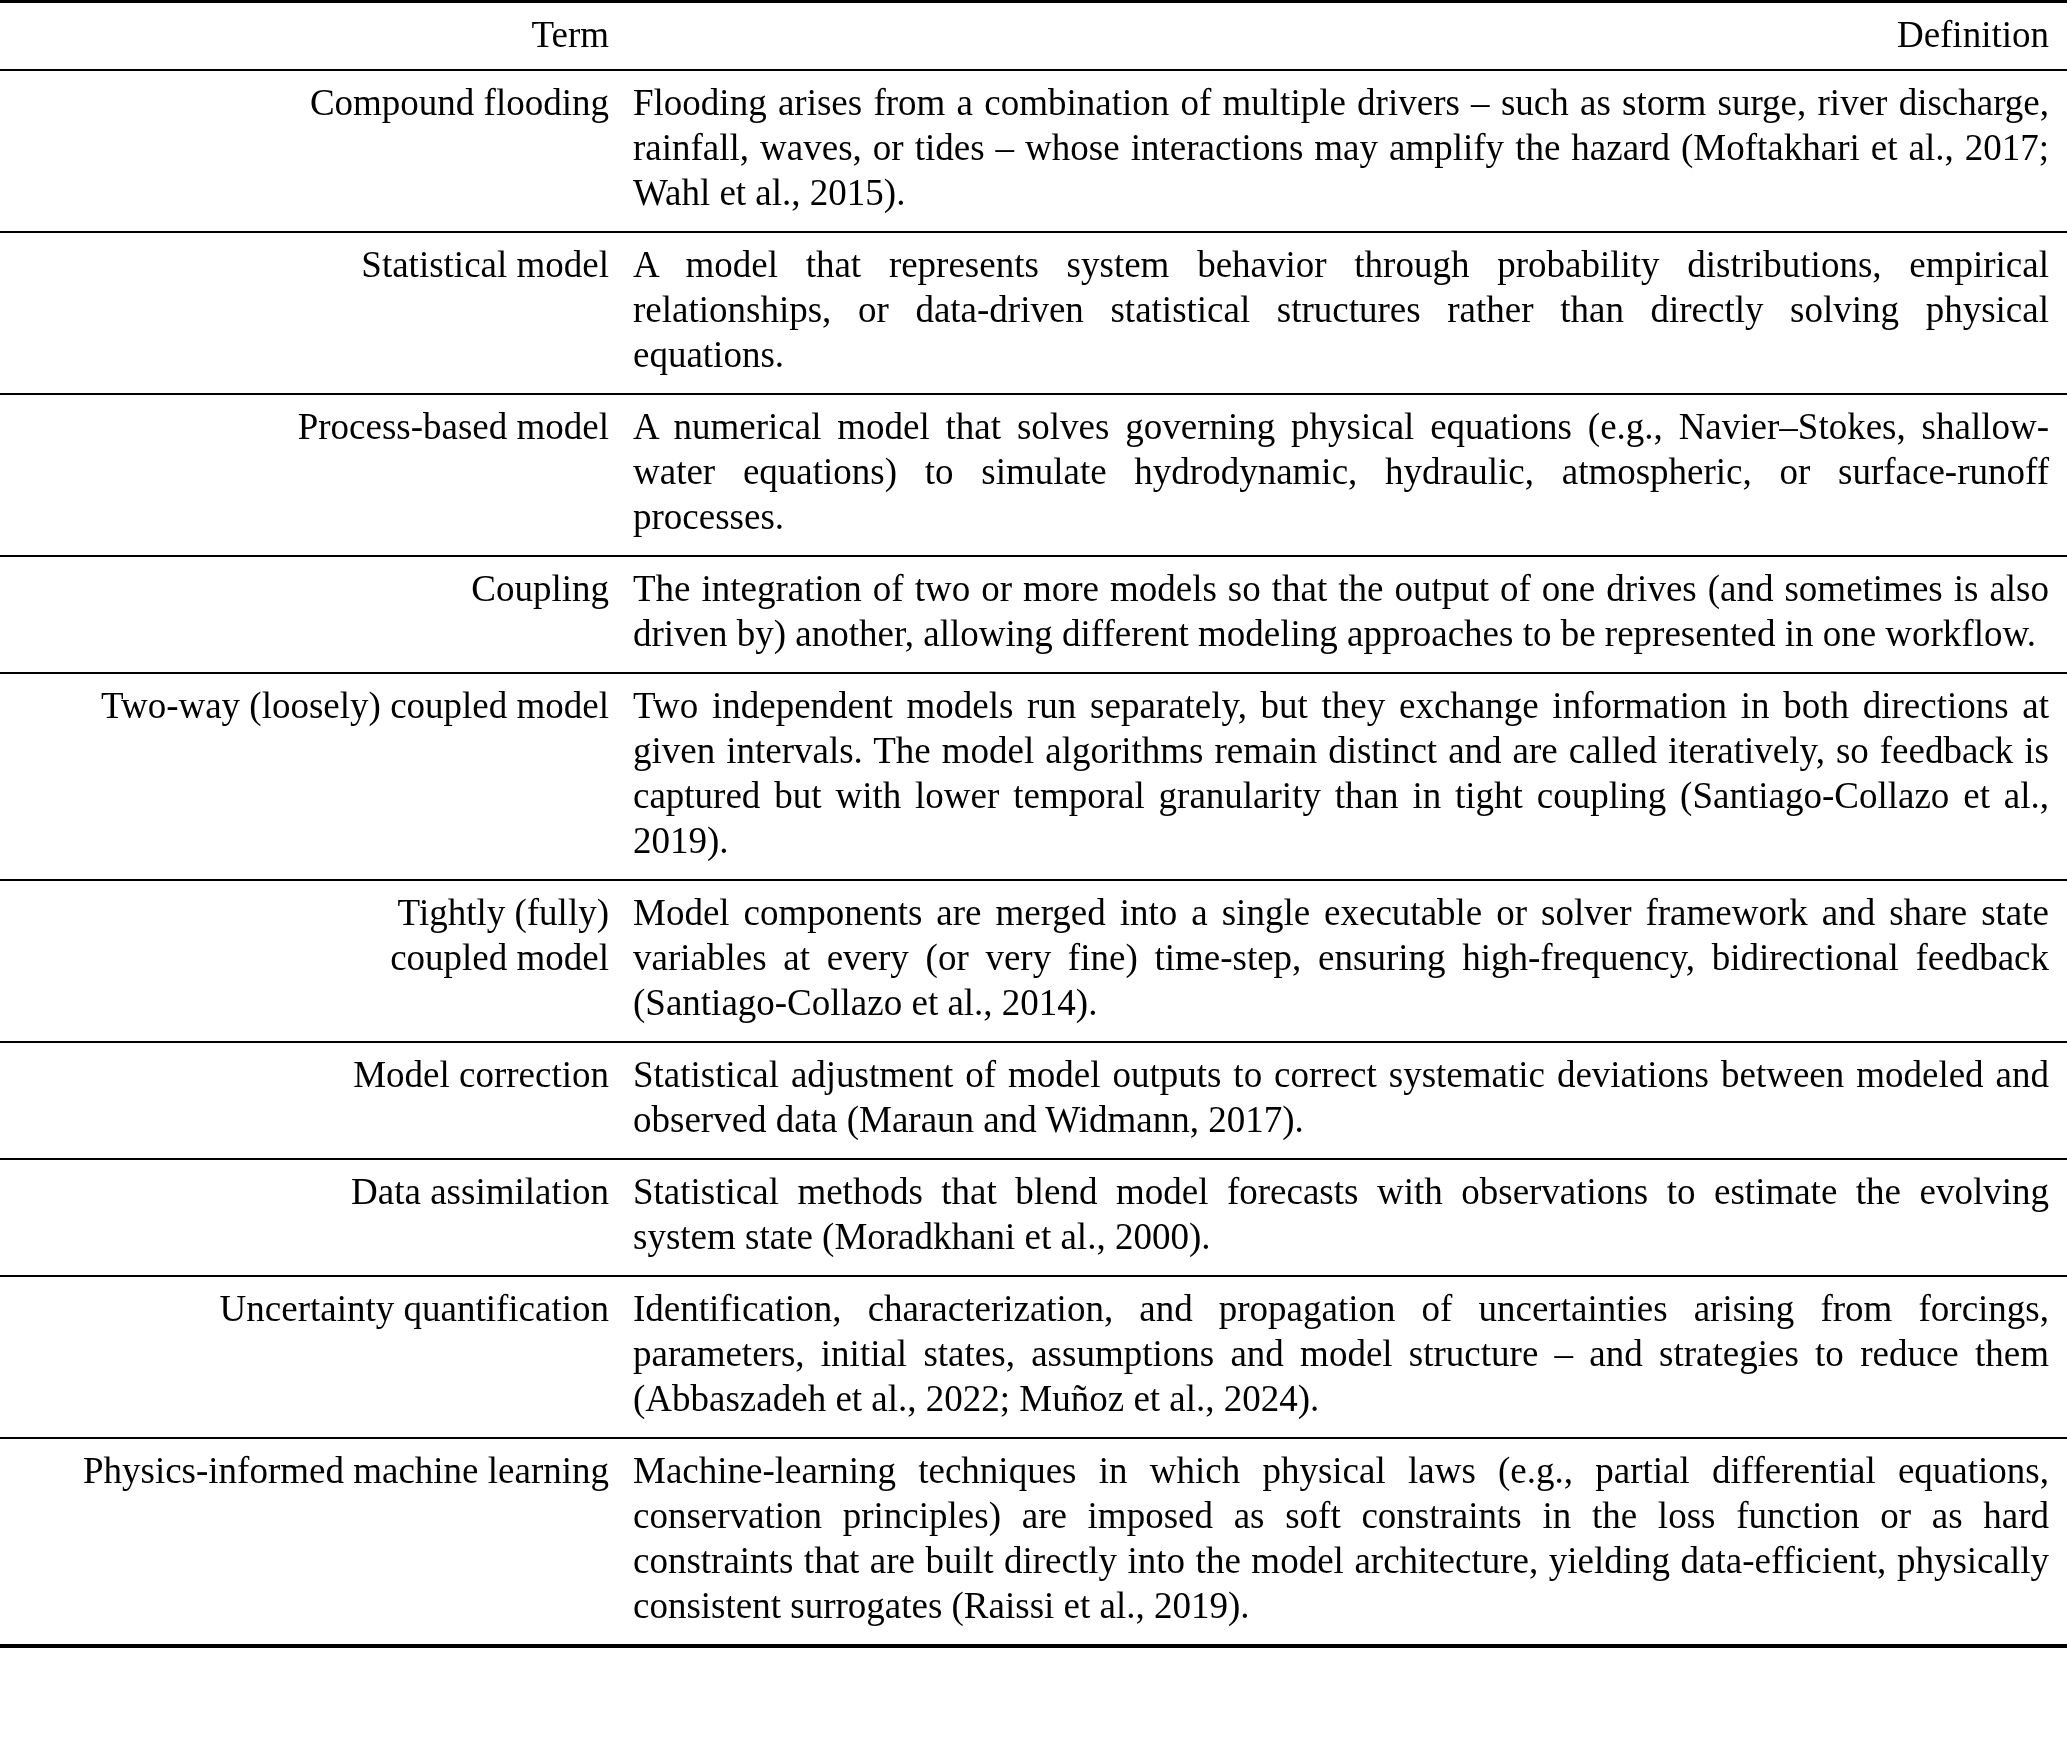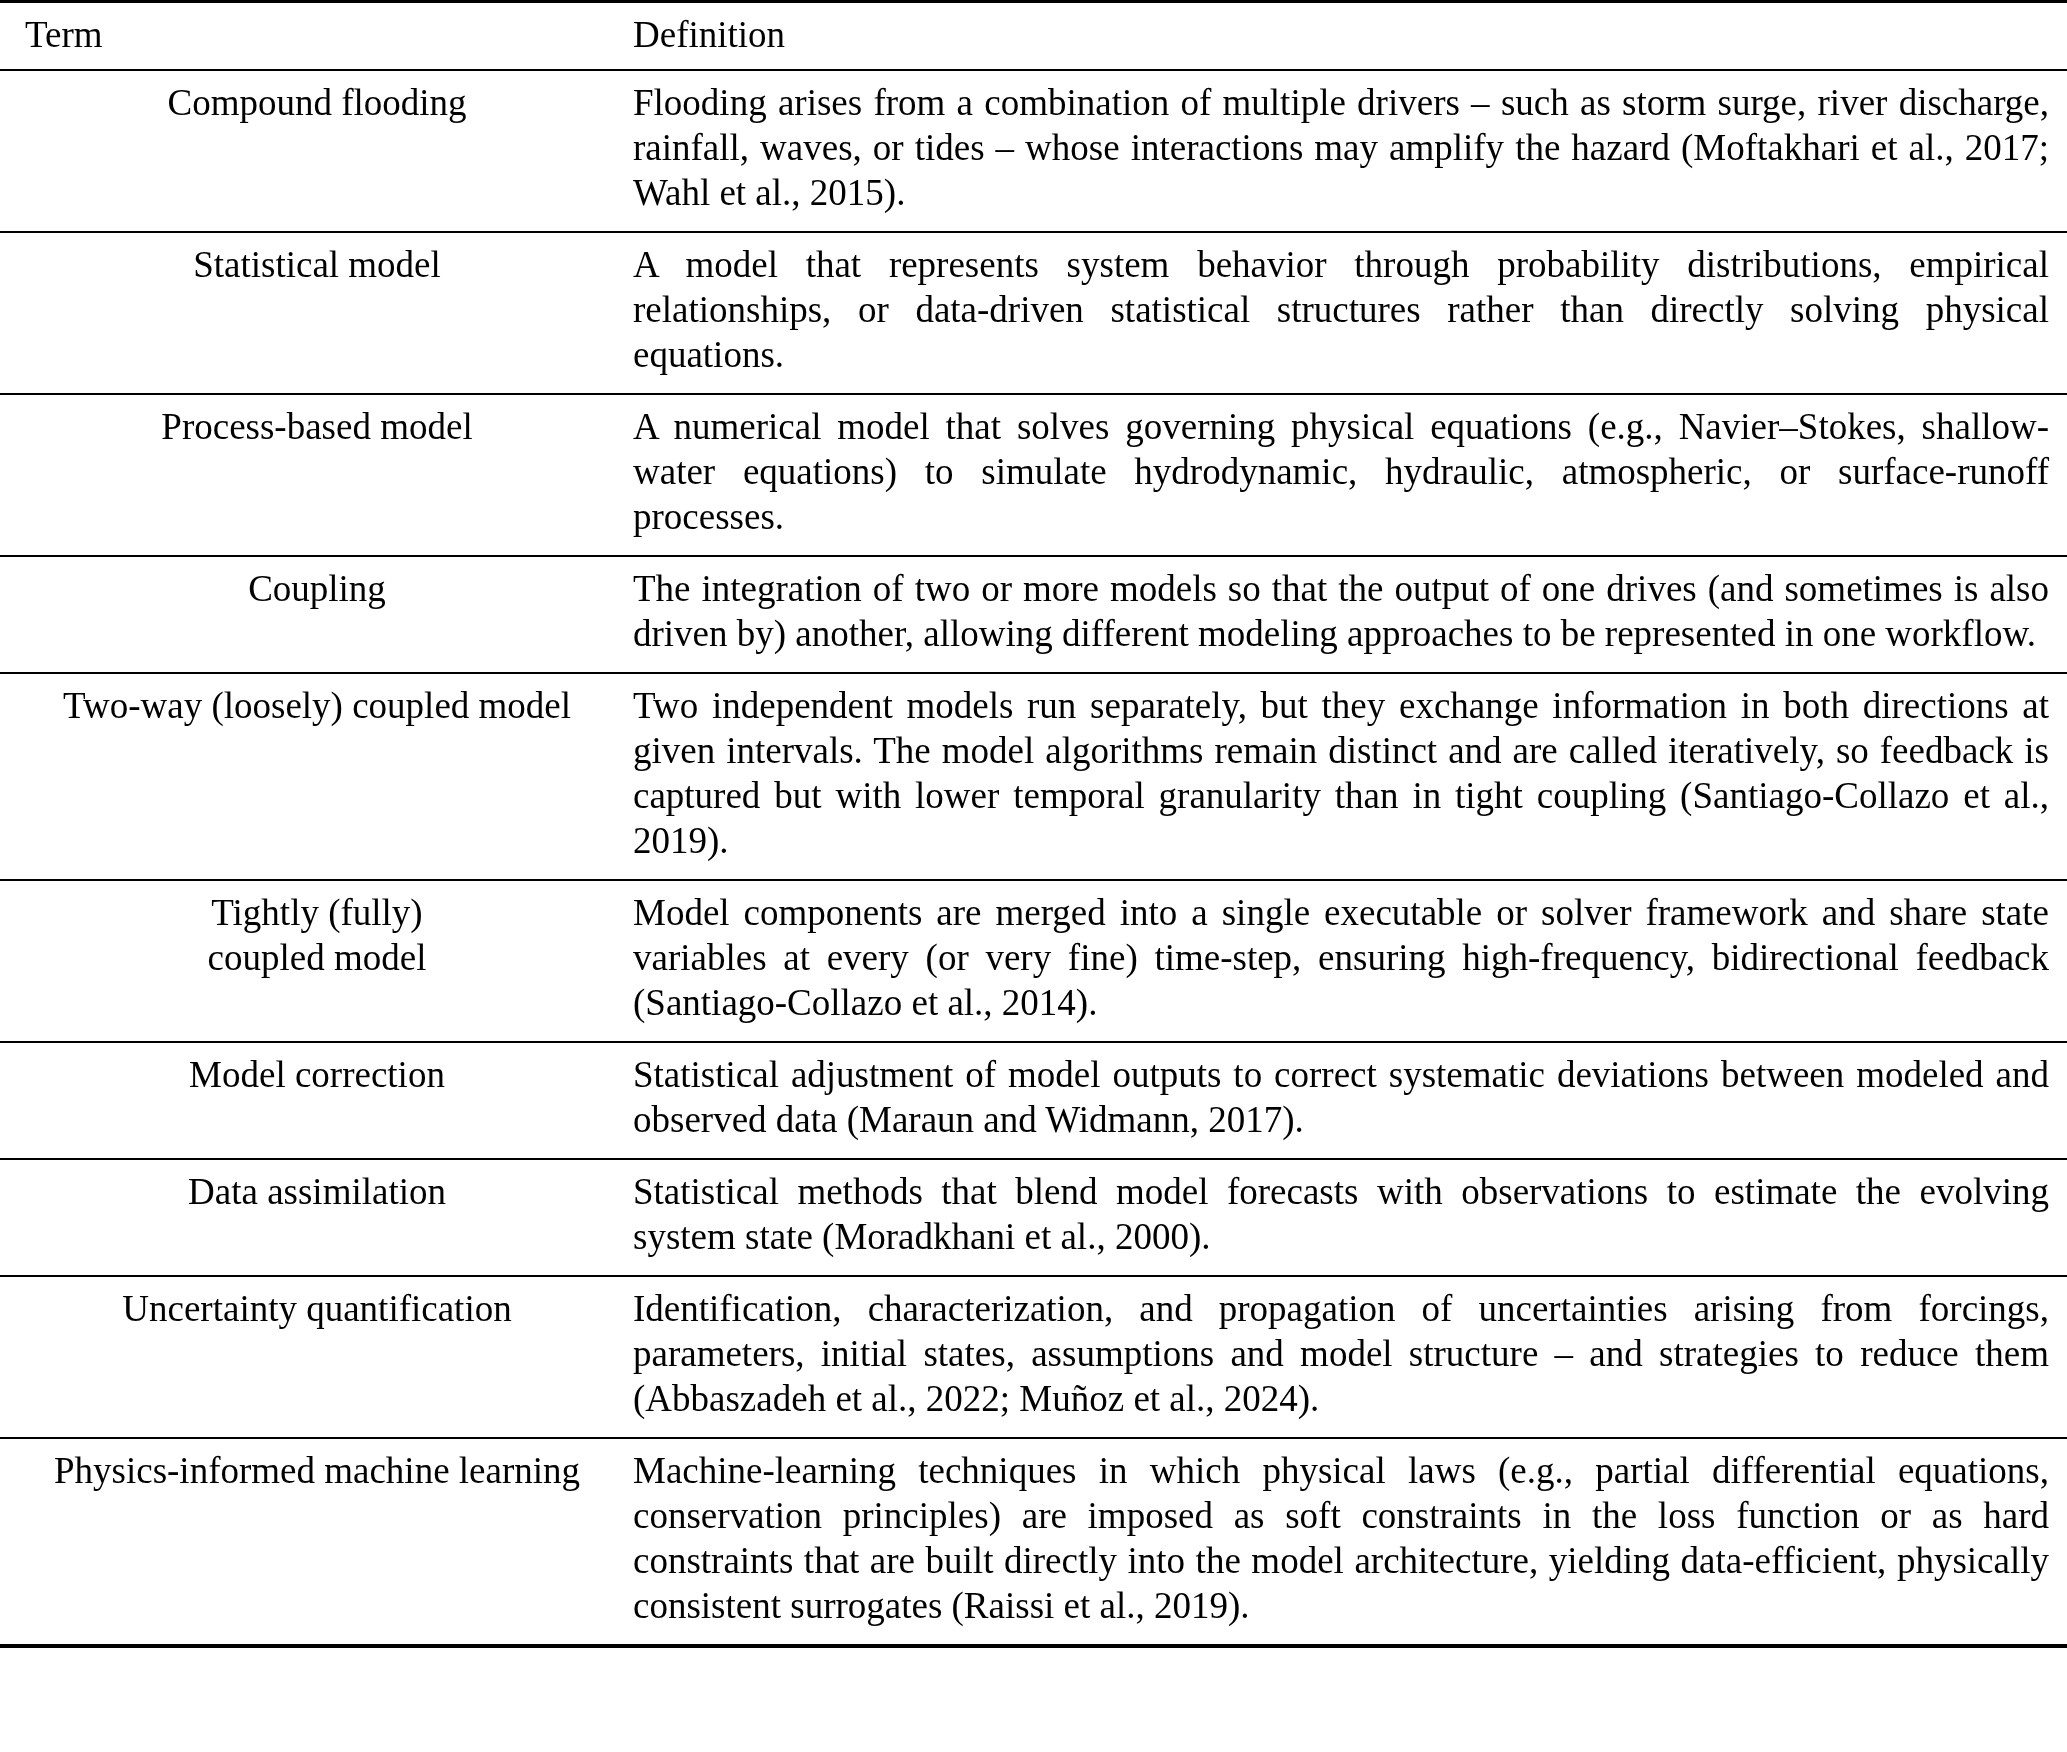--- a/index.html
+++ b/index.html
@@ -21,41 +21,41 @@
     border-top: 3px solid #000;
     border-bottom: 4px solid #000;
     table-layout: fixed;
   }
   col.c-term { width: 633px; }
   th, td {
     font-size: 37px;
     line-height: 45px;
     font-weight: normal;
     vertical-align: top;
-    text-align: center;
+    text-align: right;
   }
   thead th {
     border-bottom: 2px solid #000;
     padding: 9px 0 12px 0;
   }
   tbody td {
     border-bottom: 2px solid #000;
     padding: 9px 0 16px 0;
   }
   tbody tr:last-child td { border-bottom: none; }
   .term-cell {
     padding-left: 25px;
     padding-right: 24px;
     white-space: pre-line;
   }
   .def-cell {
     padding-right: 18px;
     text-align: justify;
   }
-  thead th.term-cell, thead th.def-cell { text-align: left; white-space: normal; }
+  thead th.term-cell, thead th.def-cell { text-align: right; white-space: normal; }
 </style>
 </head>
 <body>
 
 <table class="glossary">
   <colgroup>
     <col class="c-term">
     <col class="c-def">
   </colgroup>
   <thead>

